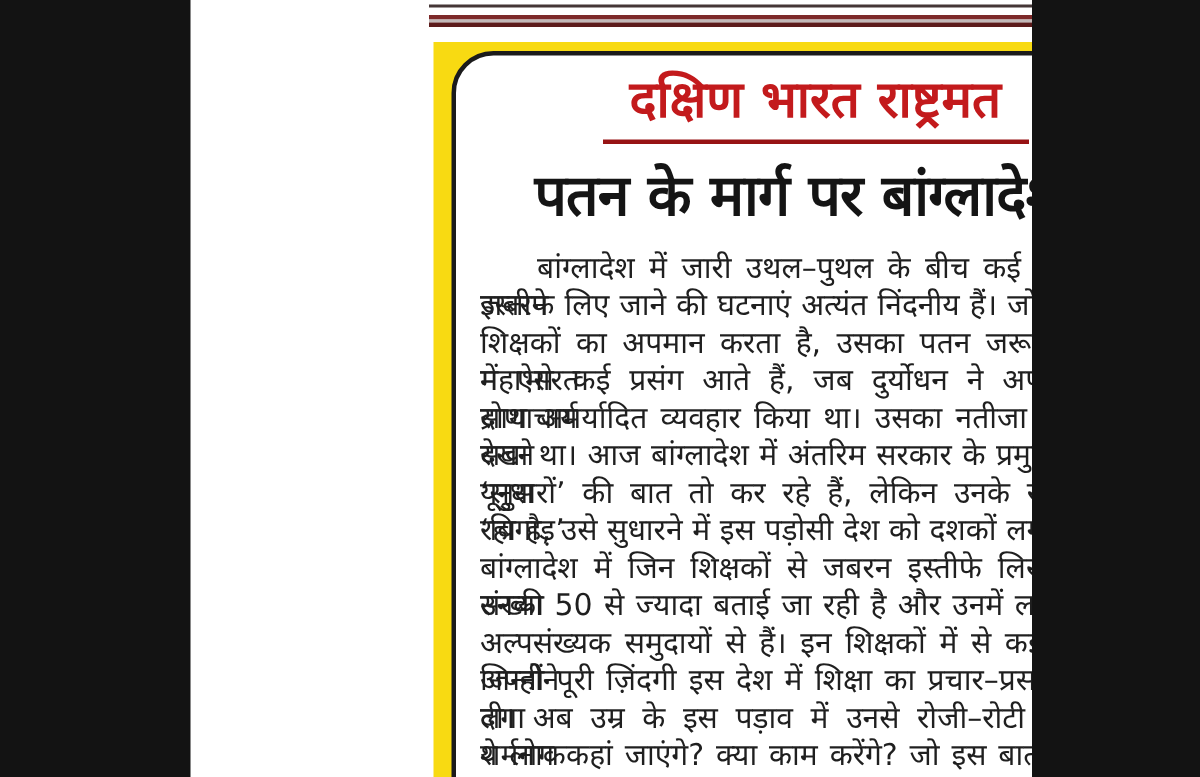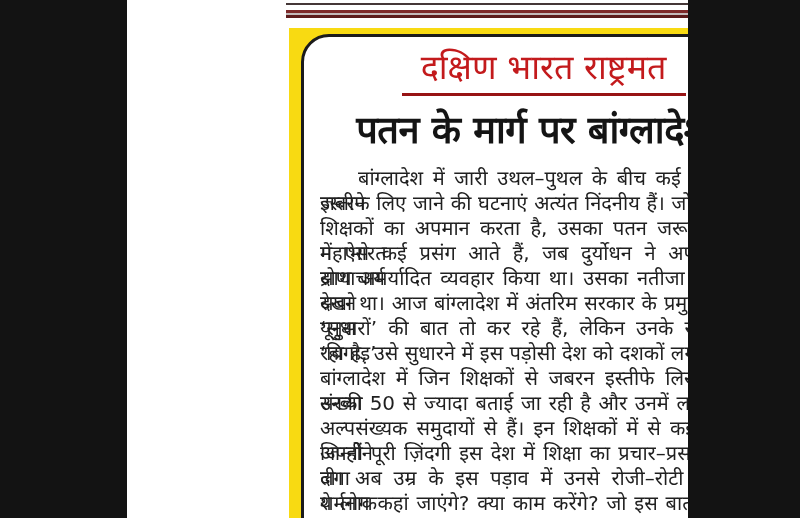--- a/index.html
+++ b/index.html
@@ -35,21 +35,21 @@
   }
   .inner {
     position:absolute; left:12px; right:13px; top:6px; bottom:-40px;
     background:#ffffff;
     border:3px solid #1b1b1b;
     border-radius:28px;
     padding:0 14px;
   }
   .masthead {
     margin-top:8px;
-    font-size:34px; line-height:44px; font-weight:normal;
+    font-size:34px; line-height:44px; font-weight:bold;
     color:#c31a1c; text-align:center;
   }
   .masthead-underline {
     width:284px; height:3px; background:#971314;
     margin:4px auto 0;
   }
   .headline {
     margin-top:9px;
     font-size:38px; line-height:50px; font-weight:bold;
     color:#141414; text-align:center; letter-spacing:-0.5px;

